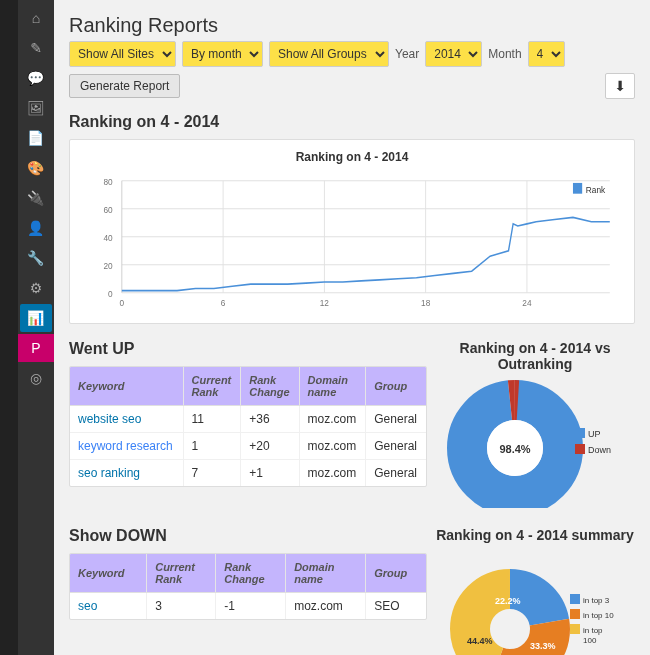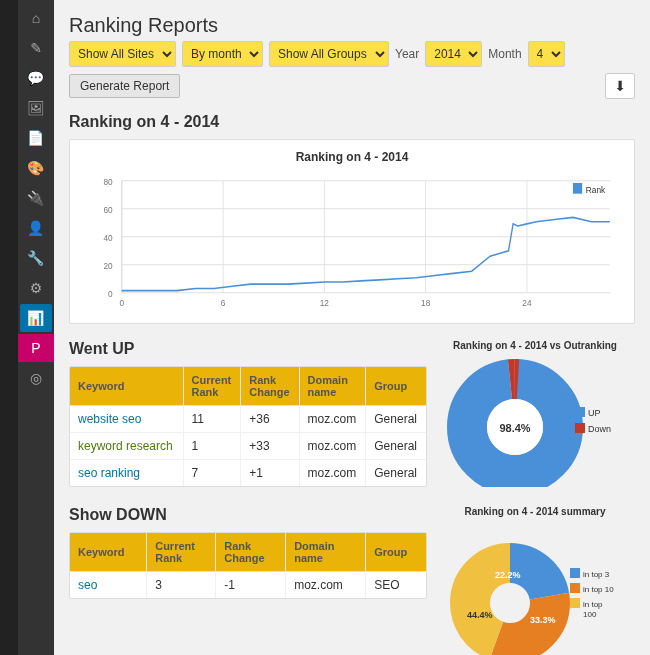--- a/index.html
+++ b/index.html
@@ -142,21 +142,22 @@
       border-radius: 2px;
       overflow: hidden;
     }
 
     table {
       width: 100%;
       border-collapse: collapse;
       font-size: 12px;
     }
     thead tr {
-      background: #eab308;
+      background: #c4b5fd;
+      font-style: italic;
     }
     th {
       padding: 7px 8px;
       text-align: left;
       color: #555;
       font-weight: 600;
       border-bottom: 1px solid #e0e0e0;
       border-right: 1px solid #e5e5e5;
       font-size: 11px;
     }
@@ -169,21 +170,21 @@
     }
     td:last-child { border-right: none; }
     tr:last-child td { border-bottom: none; }
 
     
     .pie-wrap {
       width: 200px;
       flex-shrink: 0;
     }
     .pie-title {
-      font-size: 10px;
+      font-size: 14px;
       font-weight: bold;
       color: #333;
       margin-bottom: 6px;
       text-align: center;
     }
   </style>
 </head>
 <body>
 
 <div class="sidebar-left"></div>
@@ -285,23 +286,23 @@
           </thead>
           <tbody id="went-up-tbody">
           <tr>
                 <td style="color: rgb(0, 115, 170); cursor: pointer;">website seo</td>
                 <td>11</td>
                 <td>+36</td>
                 <td>moz.com</td>
                 <td>General</td>
               </tr>
               <tr>
-                <td style="color: #4d7c0f; cursor: pointer;">keyword research</td>
+                <td style="color: #3b82f6; cursor: pointer;">keyword research</td>
                 <td>1</td>
-                <td>+33</td>
+                <td>+20</td>
                 <td>moz.com</td>
                 <td>General</td>
               </tr>
               <tr>
                 <td style="color: rgb(0, 115, 170); cursor: pointer;">seo ranking</td>
                 <td>7</td>
                 <td>+1</td>
                 <td>moz.com</td>
                 <td>General</td>
               </tr>

